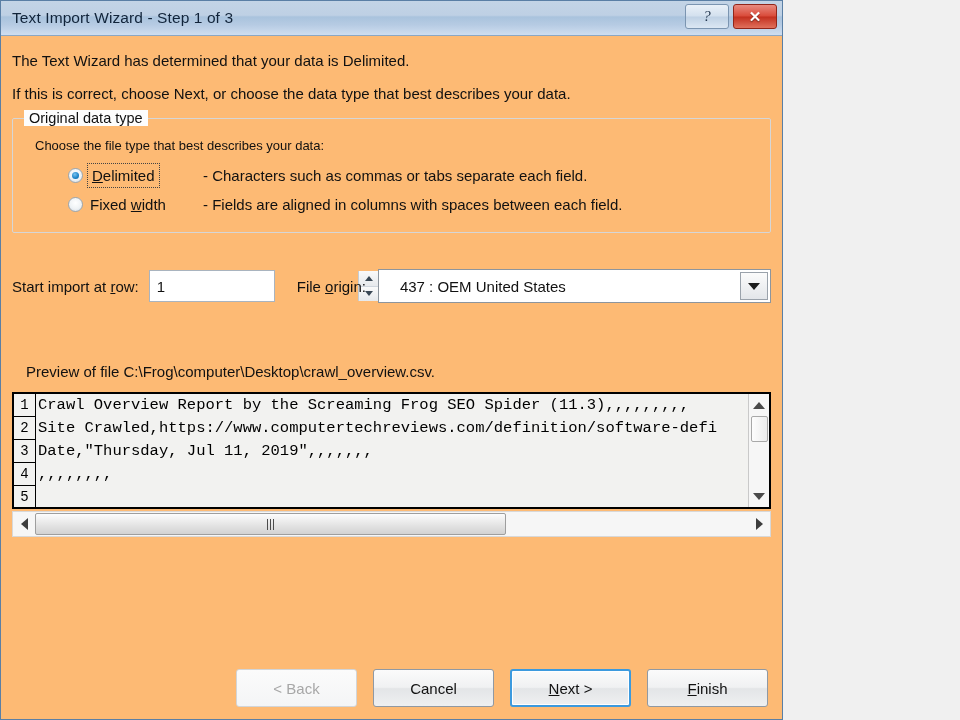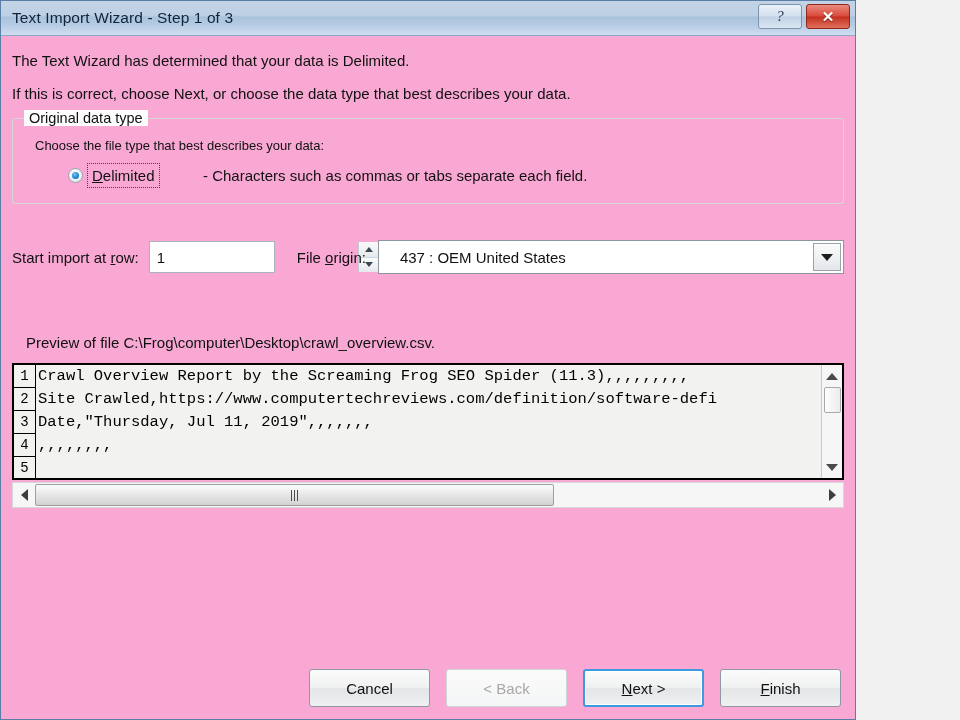--- a/index.html
+++ b/index.html
@@ -5,22 +5,22 @@
   * { box-sizing: border-box; }
   html, body { margin: 0; padding: 0; }
   body {
     width: 960px; height: 720px;
     font-family: "Liberation Sans", sans-serif;
     background: #f0f0f0;
     overflow: hidden;
   }
   .dialog {
     position: relative;
-    width: 856px; height: 720px;
-    background: #f9a8d4;
+    width: 783px; height: 720px;
+    background: #fdba74;
     border: 1px solid #5a7fa5;
     display: flex; flex-direction: column;
   }
   
   .titlebar {
     height: 35px; flex: none;
     background: linear-gradient(to bottom, #c3d4e6 0%, #bed0e4 42%, #a9c3dd 47%, #b6cbe3 70%, #cfdef0 100%);
     border-bottom: 1px solid #8ba7c4;
     display: flex; align-items: center;
     padding-left: 11px;
@@ -256,20 +256,27 @@
       <div class="gb-lead">Choose the file type that best describes your data:</div>
 
       <div class="radio-row">
         <div class="radio checked"></div>
         <div class="lbl-cell">
           <span class="radio-label focused"><span></span><span class="u">D</span><span>elimited</span></span>
         </div>
         <div class="radio-desc">- Characters such as commas or tabs separate each field.</div>
       </div>
 
+      <div class="radio-row fixed">
+        <div class="radio"></div>
+        <div class="lbl-cell">
+          <span class="radio-label"><span>Fixed </span><span class="u">w</span><span>idth</span></span>
+        </div>
+        <div class="radio-desc">- Fields are aligned in columns with spaces between each field.</div>
+      </div>
     </div>
 
     <div class="options-row">
       <span class="opt-label"><span>Start import at </span><span class="u">r</span><span>ow:</span></span>
 
       <div class="spinner">
         <input type="text" value="1" style="">
         <div class="spin-btns">
           <div class="spin-btn up">
               <span class="tri-up"></span>
@@ -334,22 +341,22 @@
         </div>
       </div>
       <div class="hs-btn">
           <span class="hs-right"></span>
         </div>
     </div>
 
   </div>
 
   <div class="footer">
+    <div class="btn disabled">&lt; Back</div>
     <div class="btn">Cancel</div>
-    <div class="btn disabled">&lt; Back</div>
     <div class="btn default">
         <span></span>
         <span class="u">N</span>
         <span>ext &gt;</span>
       </div>
     <div class="btn">
         <span></span>
         <span class="u">F</span>
         <span>inish</span>
       </div>

